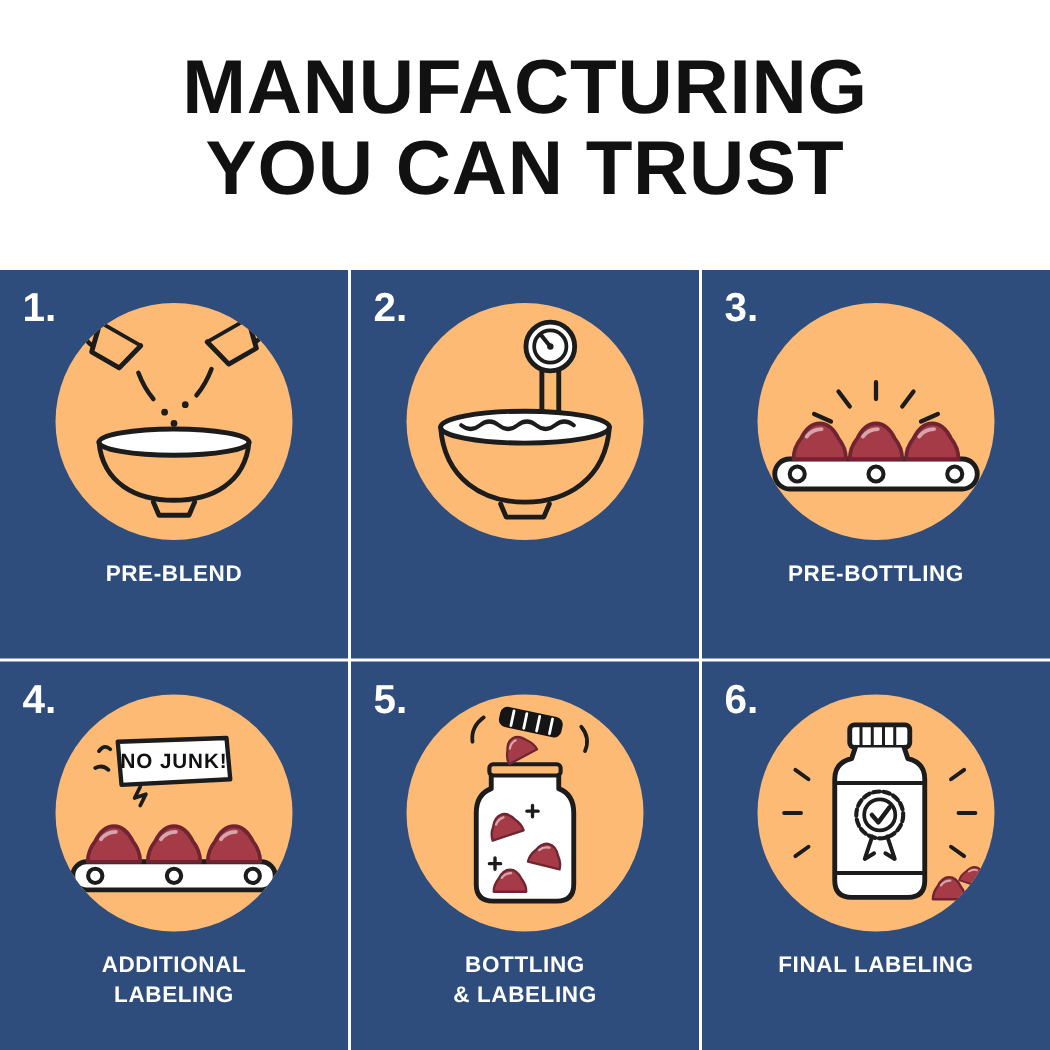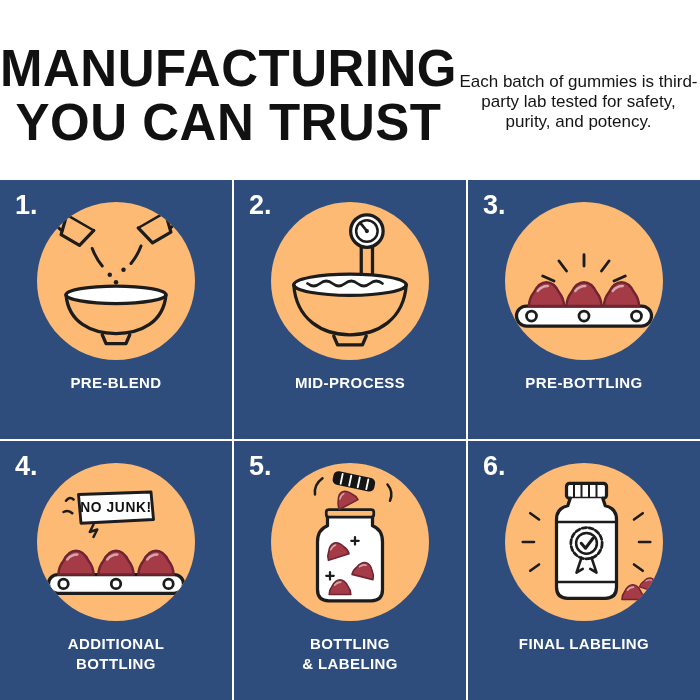--- a/index.html
+++ b/index.html
@@ -10,21 +10,21 @@
     --text-white:#ffffff;
     --title-black:#111111;
   }
   *{margin:0;padding:0;box-sizing:border-box;}
   body{background:#e9e9e9;font-family:"Liberation Sans",sans-serif;}
   .page{
     width:700px;height:700px;background:#fff;margin:0 auto;
     display:grid;grid-template-rows:180px 520px;overflow:hidden;
   }
   
-  .header{display:flex;flex-direction:row;align-items:center;justify-content:flex-start;padding-top:11px;}
+  .header{display:flex;flex-direction:column;align-items:center;justify-content:flex-start;padding-top:31px;}
   .title{
     font-size:51px;font-weight:800;line-height:1.05;color:var(--title-black);
     text-align:center;white-space:pre-line;letter-spacing:.5px;
   }
   .subtitle{
     margin-top:12px;font-size:17px;color:#141414;text-align:center;max-width:670px;
   }
   
   .steps-grid{
     display:grid;grid-template-columns:repeat(3,1fr);grid-template-rows:repeat(2,1fr);
@@ -65,21 +65,20 @@
       <path class="gummy-shine" d="M-7 -12 Q-4 -16 1 -16"></path>
     </g>
   </defs>
 </svg>
 
 <div class="page">
 
   <div class="header">
     <h1 class="title">MANUFACTURING
 YOU CAN TRUST</h1>
-    <p class="subtitle">Each batch of gummies is third-party lab tested for safety, purity, and potency.</p>
   </div>
 
   <div class="steps-grid">
 
     <section class="cell">
       <div class="step-number">1.</div>
       <div class="icon-circle">
         <svg viewBox="0 0 120 120">
           <g class="ink">
             <g transform="translate(27,20) rotate(30)">
@@ -127,21 +126,20 @@
             </g>
             <g>
               <circle cx="73.5" cy="20" r="13" fill="#fff"></circle>
               <circle cx="73.5" cy="20" r="8.6" stroke-width="2"></circle>
               <line x1="73.5" y1="20" x2="68.2" y2="13.5" stroke-width="2.2"></line>
               <circle class="dot" cx="73.5" cy="20" r="1.7"></circle>
             </g>
           </g>
         </svg>
       </div>
-      <div class="step-label">MID-PROCESS</div>
     </section>
 
     <section class="cell">
       <div class="step-number">3.</div>
       <div class="icon-circle">
         <svg viewBox="0 0 120 120">
           <g class="ink">
             <g>
               <path d="M60 48 v-9 M46 52 l-6 -8 M74 52 l6 -8 M36 60 l-9 -4 M84 60 l9 -4" stroke-width="2.3"></path>
             </g>
@@ -177,21 +175,21 @@
               <circle cx="102" cy="93.5" r="3.8" stroke-width="2.2"></circle>
             </g>
           </g>
           <text x="60" y="36" text-anchor="middle" class="callout-text">NO JUNK!</text>
           <use href="#gummy" transform="translate(28,86)"></use>
           <use href="#gummy" transform="translate(60,86)"></use>
           <use href="#gummy" transform="translate(92,86)"></use>
         </svg>
       </div>
       <div class="step-label">ADDITIONAL
-BOTTLING</div>
+LABELING</div>
     </section>
 
     <section class="cell">
       <div class="step-number">5.</div>
       <div class="icon-circle">
         <svg viewBox="0 0 120 120">
           <g class="ink">
             <g transform="translate(63,12) rotate(12)">
               <rect x="-17" y="-6" width="34" height="11" rx="4" fill="#151515" stroke="none"></rect>
               <path d="M-10 -4.5 v8 M-3 -4.5 v8 M4 -4.5 v8 M11 -4.5 v8" stroke="#fff" stroke-width="1.5"></path>

